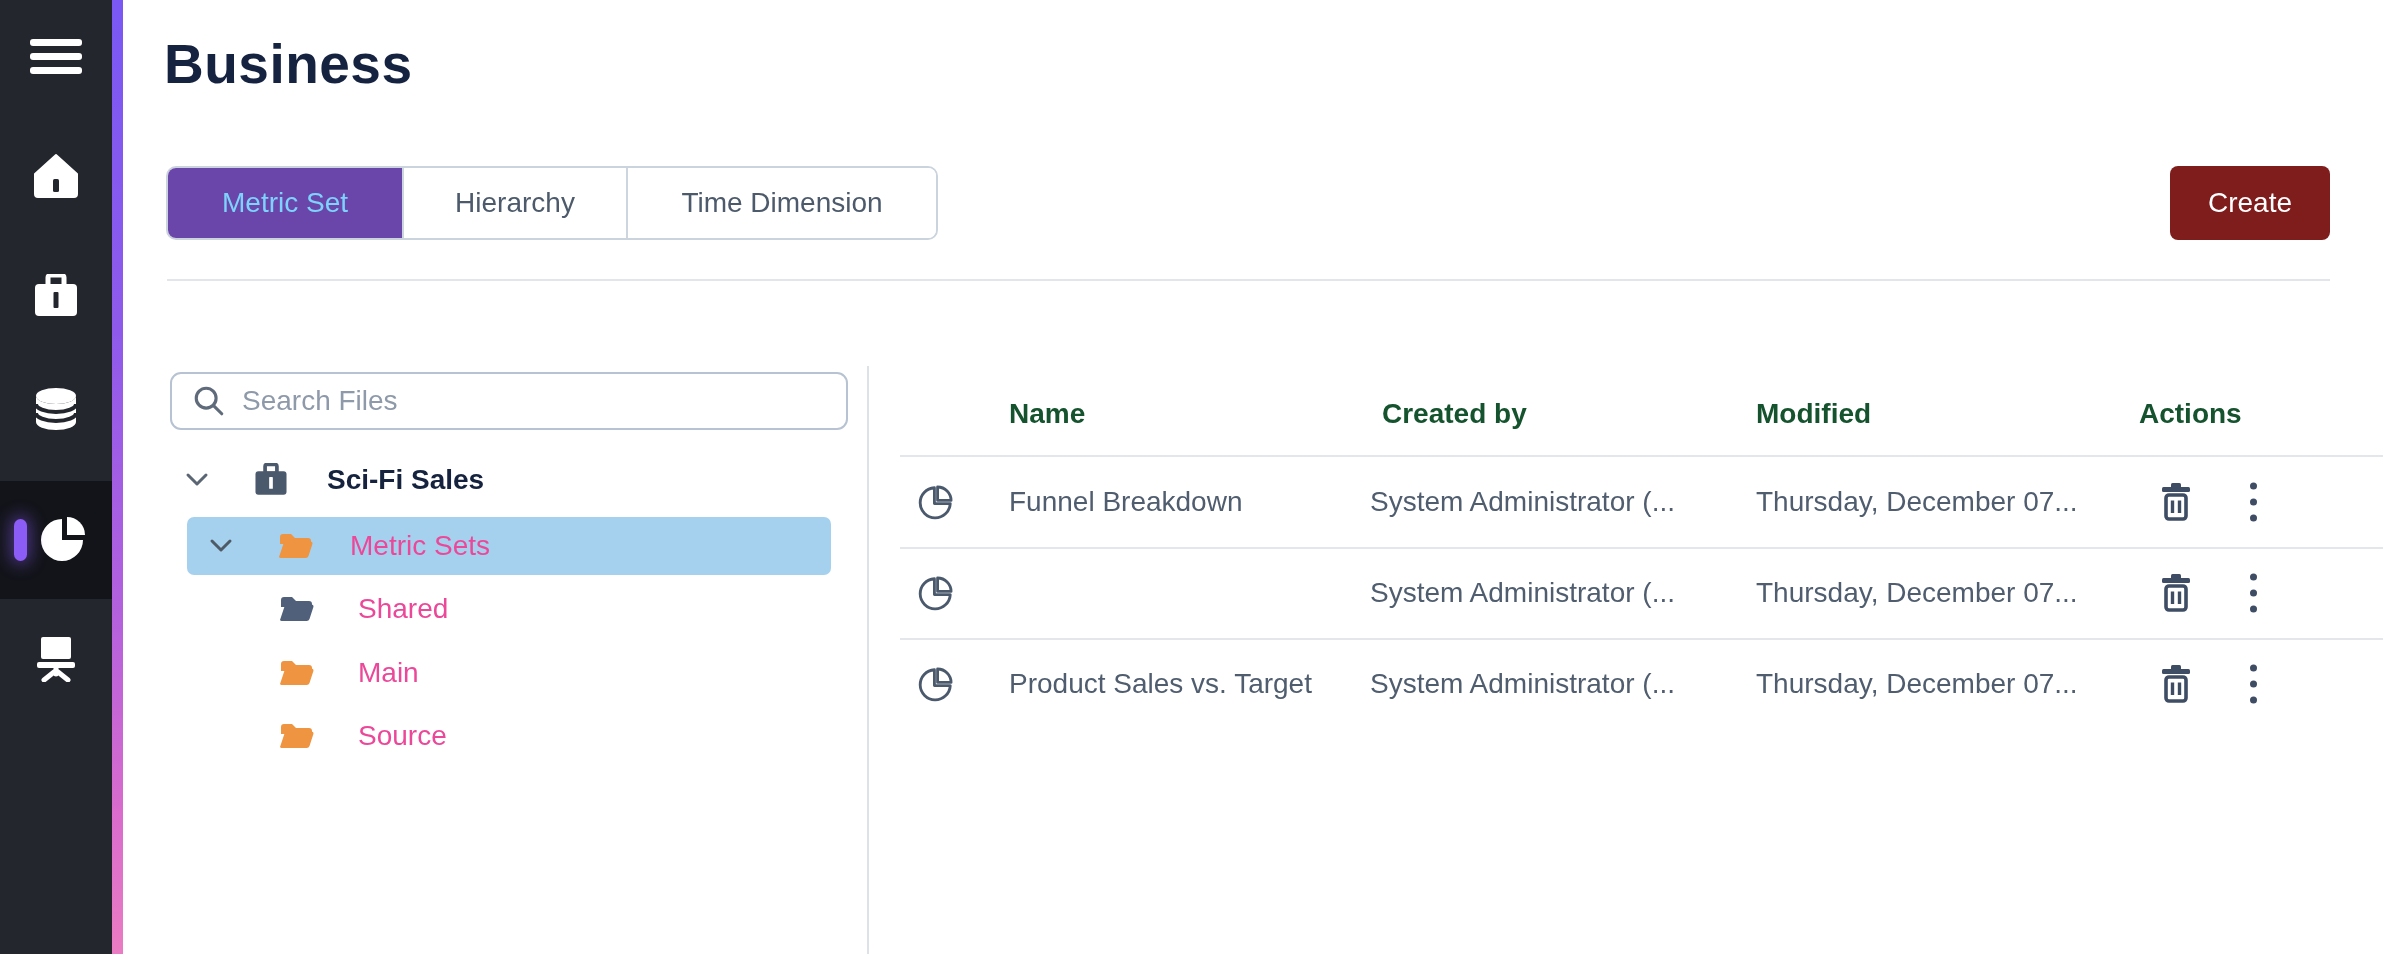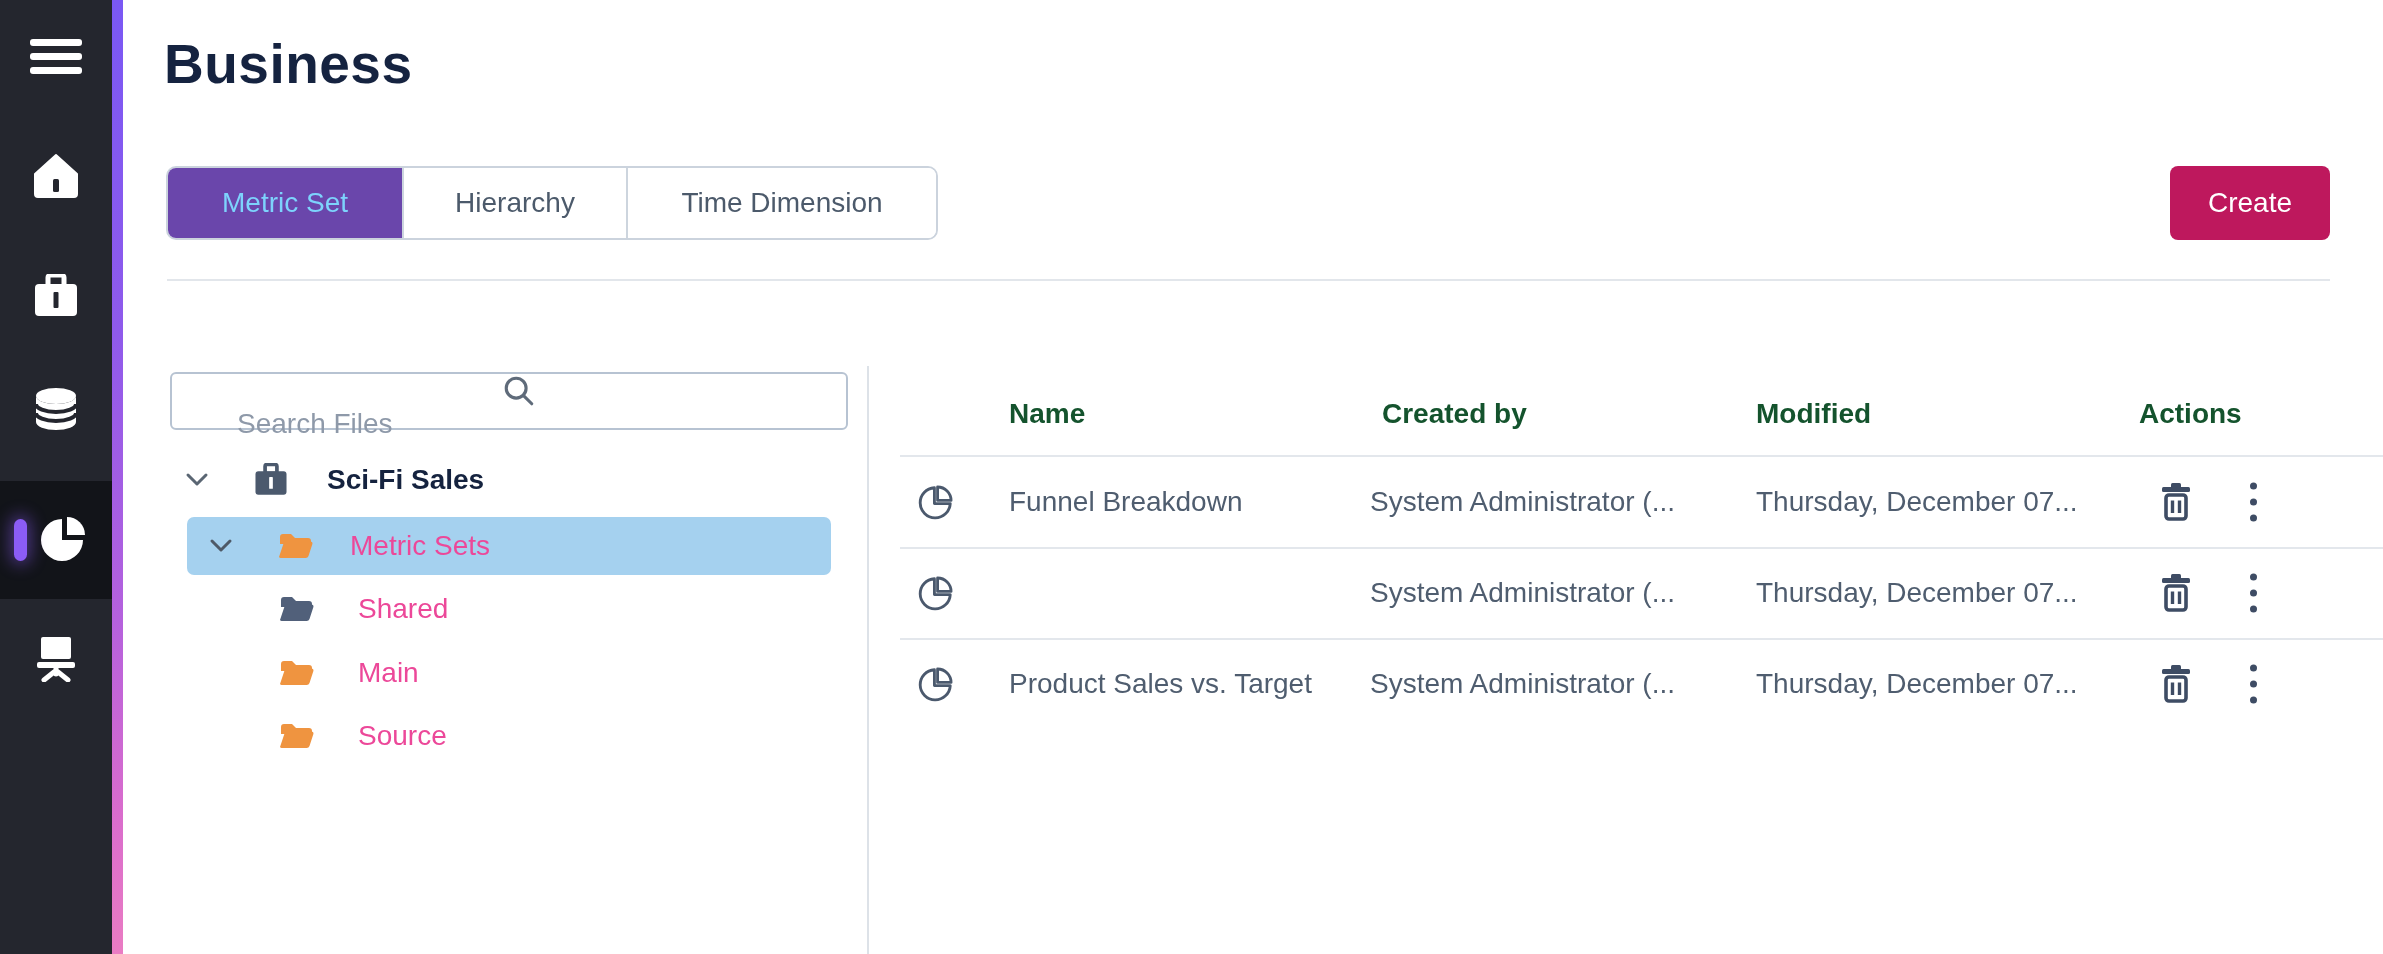--- a/index.html
+++ b/index.html
@@ -33,28 +33,28 @@
   .tab { height: 100%; display: flex; align-items: center; justify-content: center;
     font-size: 28px; color: #4c5a6b; cursor: pointer; background: #fff; border: none;
     border-left: 2px solid #cdd5de; font-family: "Liberation Sans", sans-serif; }
   .tab:first-child { border-left: none; }
   .tab.active { background: #6a46ab; color: #7dd3fc; border-left: none; }
   .tab-metric { width: 234px; }
   .tab-time { width: 310px; }
   .tab-hier { width: 224px; }
 
   .create-btn { position: absolute; left: 2170px; top: 166px; width: 160px; height: 74px;
-    background: #be185d; color: #fff; font-size: 28px; border: none; border-radius: 8px;
+    background: #7f1d1d; color: #fff; font-size: 28px; border: none; border-radius: 8px;
     cursor: pointer; font-family: "Liberation Sans", sans-serif; }
 
   .top-divider { position: absolute; left: 167px; top: 279px; width: 2163px; height: 2px; background: #e2e6eb; }
 
   
   .search-box { position: absolute; left: 170px; top: 372px; width: 678px; height: 58px;
-    border: 2px solid #b7c3d2; border-radius: 6px; background: #fff; display: flex; align-items: center; flex-direction: column; }
+    border: 2px solid #b7c3d2; border-radius: 11px; background: #fff; display: flex; align-items: center; }
   .search-box svg { margin-left: 20px; flex: 0 0 auto; }
   .search-input { border: none; outline: none; font-size: 28px; color: #2c3a52;
     margin-left: 16px; width: 560px; font-family: "Liberation Sans", sans-serif; background: transparent; }
   .search-input::placeholder { color: #8e99a9; }
 
   .tree-row { position: absolute; height: 58px; display: flex; align-items: center; cursor: pointer; gap: 22px; }
   .tree-row .chev { display: inline-flex; width: 26px; justify-content: center; cursor: pointer; }
   .tree-label { font-size: 28px; color: #ec4899; white-space: nowrap; }
   .tree-label.bold { font-weight: 700; color: #15233f; }
   .tree-highlight { position: absolute; left: 187px; top: 517px; width: 644px; height: 58px;

